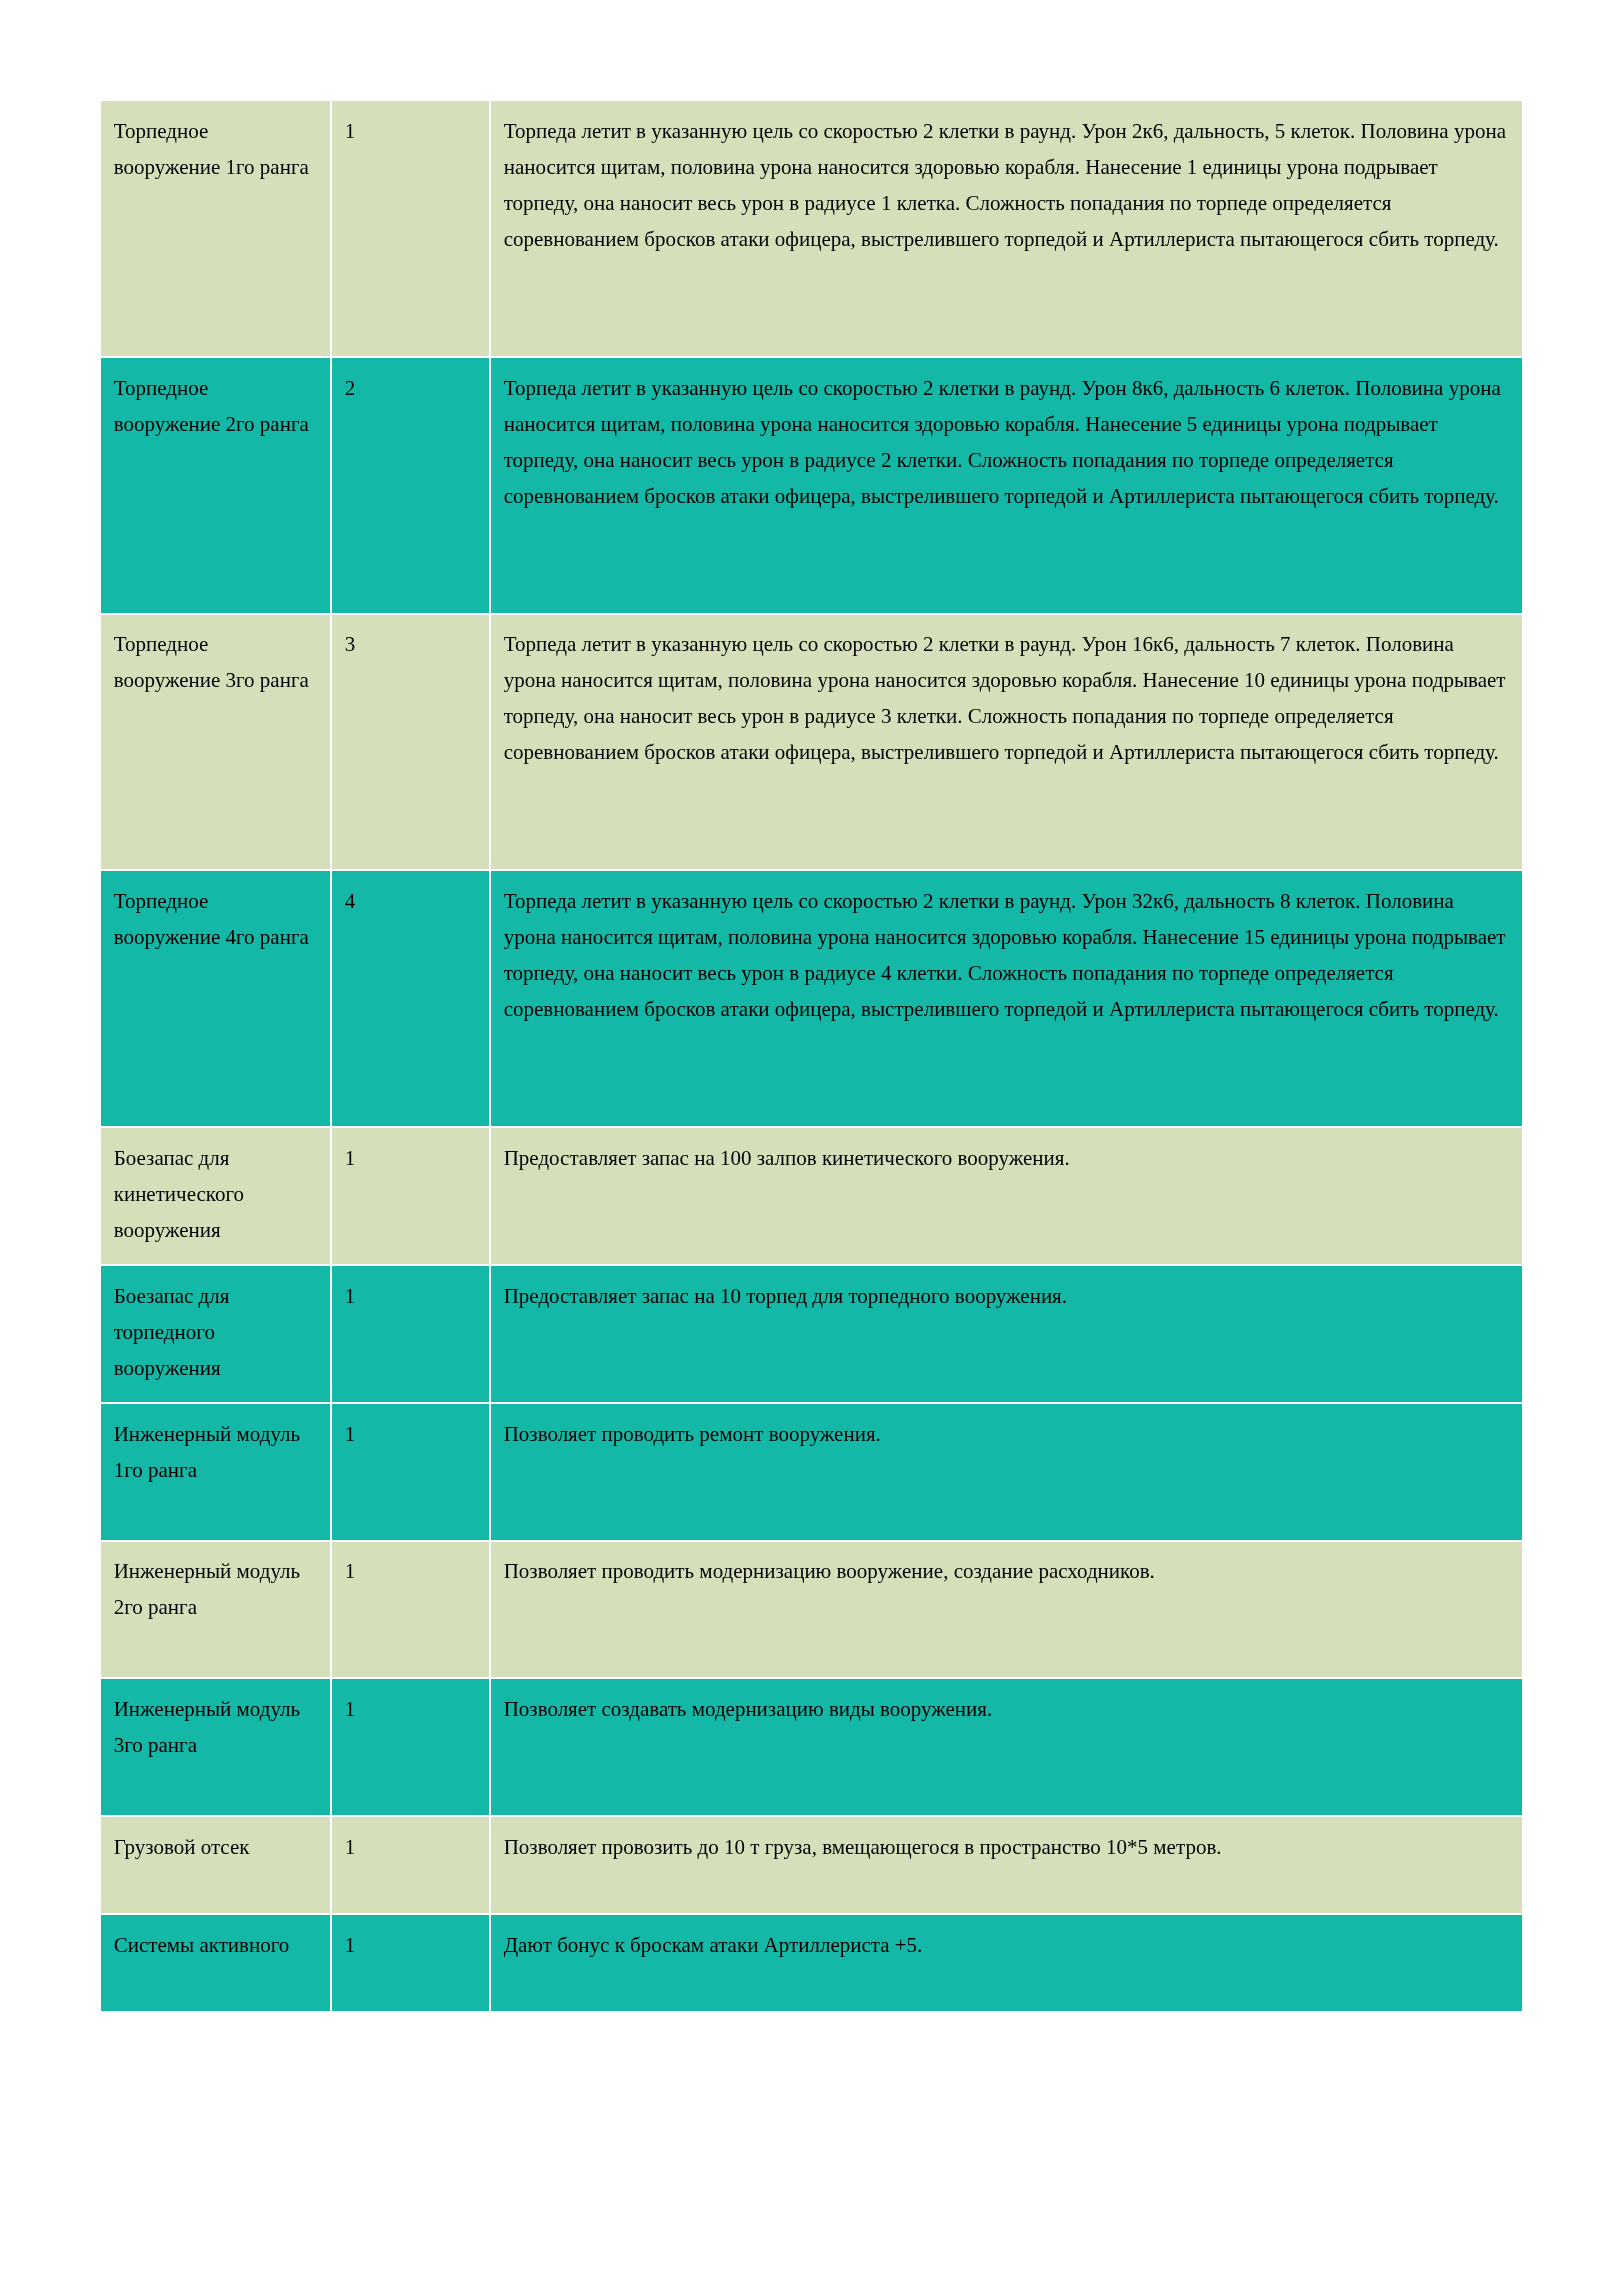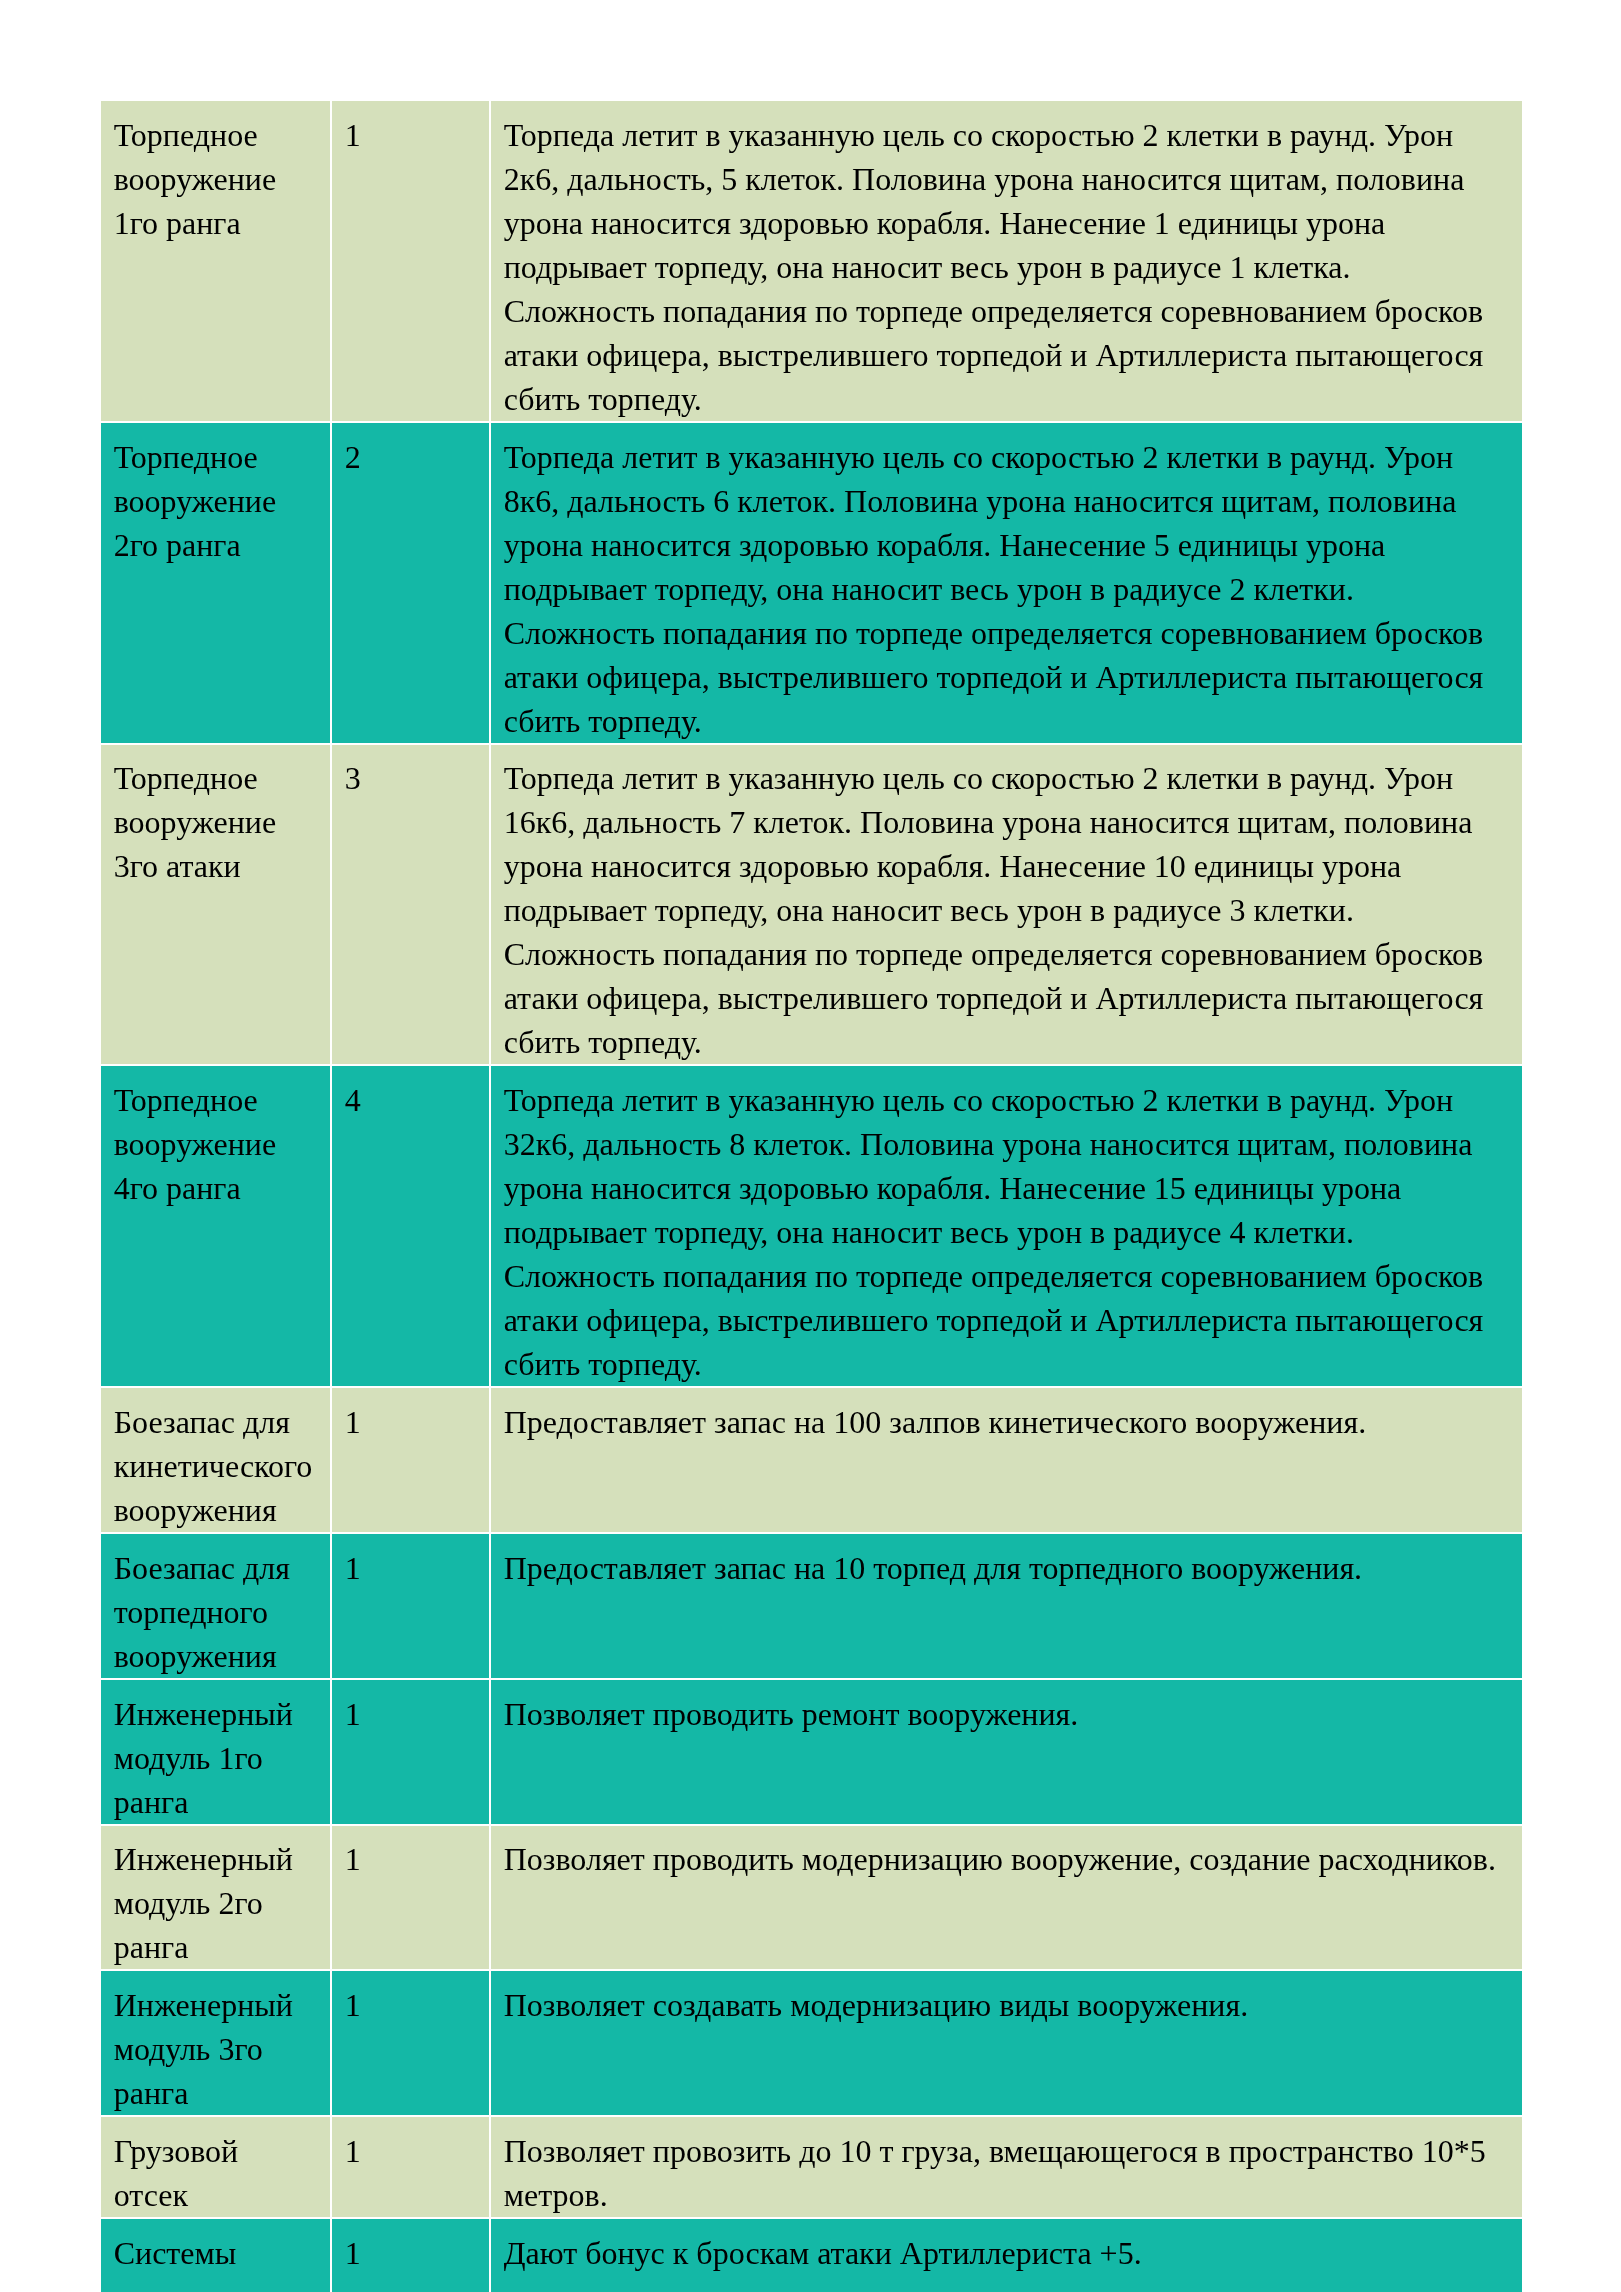--- a/index.html
+++ b/index.html
@@ -28,22 +28,22 @@
       left: 99px;
       top: 99px;
       width: 1423px;
       border-collapse: collapse;
       table-layout: fixed;
     }
     table.modules td {
       border: 2.9px solid #ffffff;
       vertical-align: top;
       padding: 11.8px 13.7px 0 12.7px;
-      font-size: 32px;
-      line-height: 44px;
+      font-size: 21px;
+      line-height: 36px;
       overflow: hidden;
     }
     tr.dark td { background: #d5e0bb; }
     tr.light td { background: #14b8a6; }
     col.c1 { width: 231px; }
     col.c2 { width: 159px; }
     col.c3 { width: 1033px; }
     tr.h-tall td { height: 243px; }
     tr.h-mid td { height: 124px; }
     tr.h-short td { height: 84px; }
@@ -65,21 +65,21 @@
         <td>Торпедное вооружение 1го ранга</td>
         <td>1</td>
         <td>Торпеда летит в указанную цель со скоростью 2 клетки в раунд. Урон 2к6, дальность, 5 клеток. Половина урона наносится щитам, половина урона наносится здоровью корабля. Нанесение 1 единицы урона подрывает торпеду, она наносит весь урон в радиусе 1 клетка. Сложность попадания по торпеде определяется соревнованием бросков атаки офицера, выстрелившего торпедой и Артиллериста пытающегося сбить торпеду.</td>
       </tr>
       <tr class="light h-tall">
         <td>Торпедное вооружение 2го ранга</td>
         <td>2</td>
         <td>Торпеда летит в указанную цель со скоростью 2 клетки в раунд. Урон 8к6, дальность 6 клеток. Половина урона наносится щитам, половина урона наносится здоровью корабля. Нанесение 5 единицы урона подрывает торпеду, она наносит весь урон в радиусе 2 клетки. Сложность попадания по торпеде определяется соревнованием бросков атаки офицера, выстрелившего торпедой и Артиллериста пытающегося сбить торпеду.</td>
       </tr>
       <tr class="dark h-tall">
-        <td>Торпедное вооружение 3го атаки</td>
+        <td>Торпедное вооружение 3го ранга</td>
         <td>3</td>
         <td>Торпеда летит в указанную цель со скоростью 2 клетки в раунд. Урон 16к6, дальность 7 клеток. Половина урона наносится щитам, половина урона наносится здоровью корабля. Нанесение 10 единицы урона подрывает торпеду, она наносит весь урон в радиусе 3 клетки. Сложность попадания по торпеде определяется соревнованием бросков атаки офицера, выстрелившего торпедой и Артиллериста пытающегося сбить торпеду.</td>
       </tr>
       <tr class="light h-tall">
         <td>Торпедное вооружение 4го ранга</td>
         <td>4</td>
         <td>Торпеда летит в указанную цель со скоростью 2 клетки в раунд. Урон 32к6, дальность 8 клеток. Половина урона наносится щитам, половина урона наносится здоровью корабля. Нанесение 15 единицы урона подрывает торпеду, она наносит весь урон в радиусе 4 клетки. Сложность попадания по торпеде определяется соревнованием бросков атаки офицера, выстрелившего торпедой и Артиллериста пытающегося сбить торпеду.</td>
       </tr>
       <tr class="dark h-mid">
         <td>Боезапас для кинетического вооружения</td>

